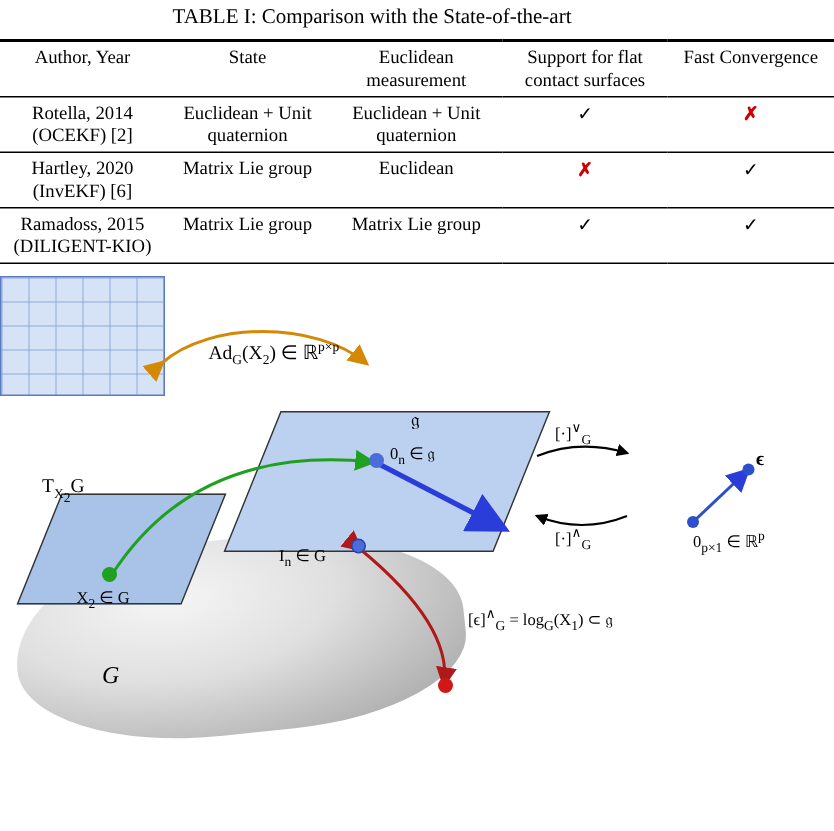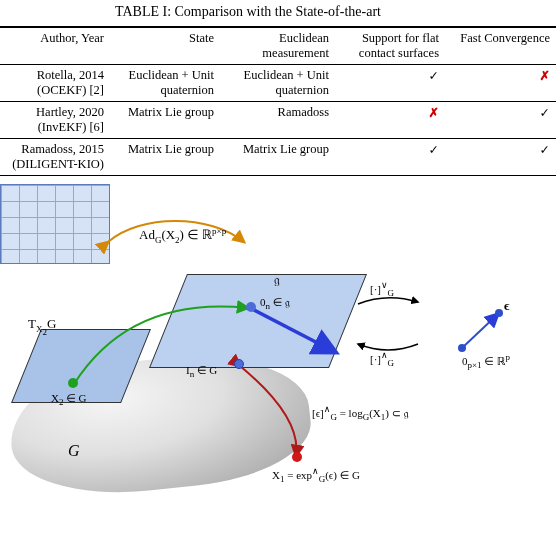--- a/index.html
+++ b/index.html
@@ -19,21 +19,21 @@
   table {
     border-collapse: collapse;
     width: 100%;
     table-layout: fixed;
   }
   th, td {
     border-top: 1px solid #000;
     padding: 3px 6px;
     vertical-align: top;
     font-size: 12.5px;
-    text-align: right;
+    text-align: center;
     font-weight: normal;
   }
   tr.lastrow td { border-bottom: 1px solid #000; }
   th { border-top: 2px solid #000; border-bottom: 1px solid #000; }
   col.c1 { width: 110px; }
   col.c2 { width: 110px; }
   col.c3 { width: 115px; }
   col.c4 { width: 110px; }
   col.c5 { width: 111px; }
   .check { color: #000; }
@@ -124,21 +124,21 @@
   <tr>
     <td>Rotella, 2014 (OCEKF) [2]</td>
     <td>Euclidean + Unit quaternion</td>
     <td>Euclidean + Unit quaternion</td>
     <td class="check">✓</td>
     <td class="xmark">✗</td>
   </tr>
   <tr>
     <td>Hartley, 2020 (InvEKF) [6]</td>
     <td>Matrix Lie group</td>
-    <td>Ramadoss</td>
+    <td>Euclidean</td>
     <td class="xmark">✗</td>
     <td class="check">✓</td>
   </tr>
   <tr class="lastrow">
     <td>Ramadoss, 2015 (DILIGENT-KIO)</td>
     <td>Matrix Lie group</td>
     <td>Matrix Lie group</td>
     <td class="check">✓</td>
     <td class="check">✓</td>
   </tr>
@@ -201,17 +201,16 @@
   <div class="abs lbl" style="left:274px; top:88px;">𝔤</div>
   <div class="abs lbl small" style="left:260px; top:112px;">0<span class="sub">n</span> ∈ 𝔤</div>
   <div class="abs lbl small" style="left:370px; top:96px;">[·]<span class="sup">∨</span><span class="sub">G</span></div>
   <div class="abs lbl small" style="left:370px; top:166px;">[·]<span class="sup">∧</span><span class="sub">G</span></div>
   <div class="abs lbl" style="left:504px; top:114px; font-weight:bold;">ϵ</div>
   <div class="abs lbl small" style="left:462px; top:168px;">0<span class="sub">p×1</span> ∈ ℝ<span class="sup">p</span></div>
   <div class="abs lbl small" style="left:51px; top:208px;">X<span class="sub">2</span> ∈ G</div>
   <div class="abs lbl small" style="left:186px; top:180px;">I<span class="sub">n</span> ∈ G</div>
   <div class="abs lbl" style="left:68px; top:258px; font-size:16px; font-style:italic;">G</div>
   <div class="abs lbl small" style="left:312px; top:220px;">[ϵ]<span class="sup">∧</span><span class="sub">G</span> = log<span class="sub">G</span>(X<span class="sub">1</span>) ⊂ 𝔤</div>
-  <div class="abs lbl small" style="left:272px; top:282px;">X<span class="sub">1</span> = exp<span class="sup">∧</span><span class="sub">G</span>(ϵ) ∈ G</div>
 
 </div>
 
 </div>
 
 </body></html>

